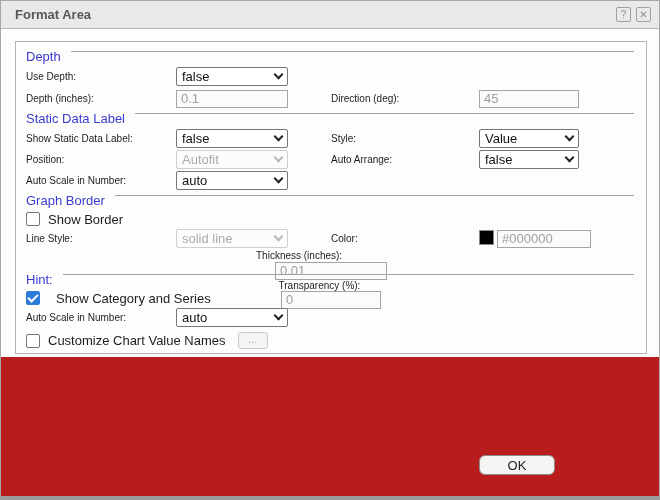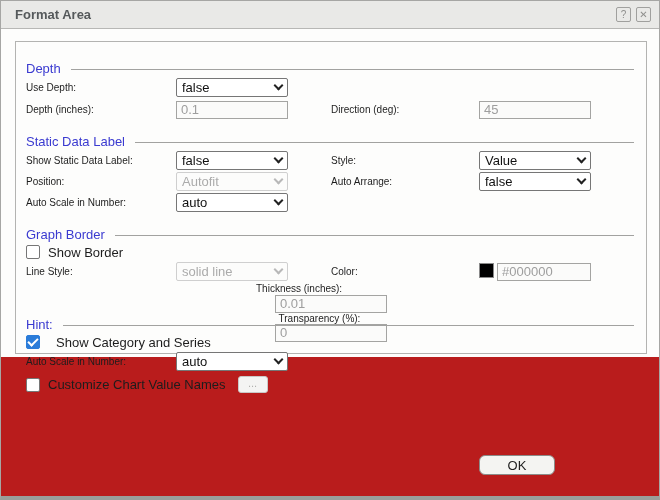--- a/index.html
+++ b/index.html
@@ -17,29 +17,29 @@
   .tb-btn {
     width:15px; height:15px; border:1px solid #a0a09e; border-radius:2px;
     display:flex; align-items:center; justify-content:center;
     font-size:10px; color:#8f8f8d; margin-left:5px; background:#e9e9e7; cursor:default;
   }
   .content { position:absolute; left:0; top:28px; width:658px; height:328px; background:#fdfdfc; }
   .grpbox {
     position:absolute; left:14px; top:12px; width:632px; height:313px;
     border:1px solid #b3b3b1; background:#fdfdfc; padding:4px 10px 0 10px;
   }
-  .sec-hdr { display:flex; align-items:center; height:16px; margin-top:14px; }
+  .sec-hdr { display:flex; align-items:flex-start; height:16px; margin-top:3px; }
   .sec-hdr .sec-title { font-size:13px; color:#3a3ad0; white-space:nowrap; }
   .sec-hdr .rule { flex:1; border-top:1px solid #a2a2a0; margin-left:10px; margin-right:2px; margin-top:2px; }
   .row { display:flex; align-items:center; height:19px; }
   .lbl { font-size:10px; color:#1d1d1d; }
   .lbl1 { width:150px; }
   .lbl2 { width:148px; margin-left:43px; }
   .ctl1 { width:112px; }
-  .ctl2 { width:112px; display:flex; }
+  .ctl2 { width:100px; display:flex; }
   .sel {
     width:100%; height:19px; border:1px solid #767676; border-radius:2px; background:#fff;
     display:flex; align-items:center; justify-content:space-between;
     padding:0 5px; font-size:13px; color:#111;
   }
   .sel .chev {
     width:7px; height:7px; border-right:2px solid #222; border-bottom:2px solid #222;
     transform:rotate(45deg); margin-top:-4px; flex:none;
   }
   .sel.disabled { border-color:#cfcfcf; color:#ababab; background:#fcfcfb; }

